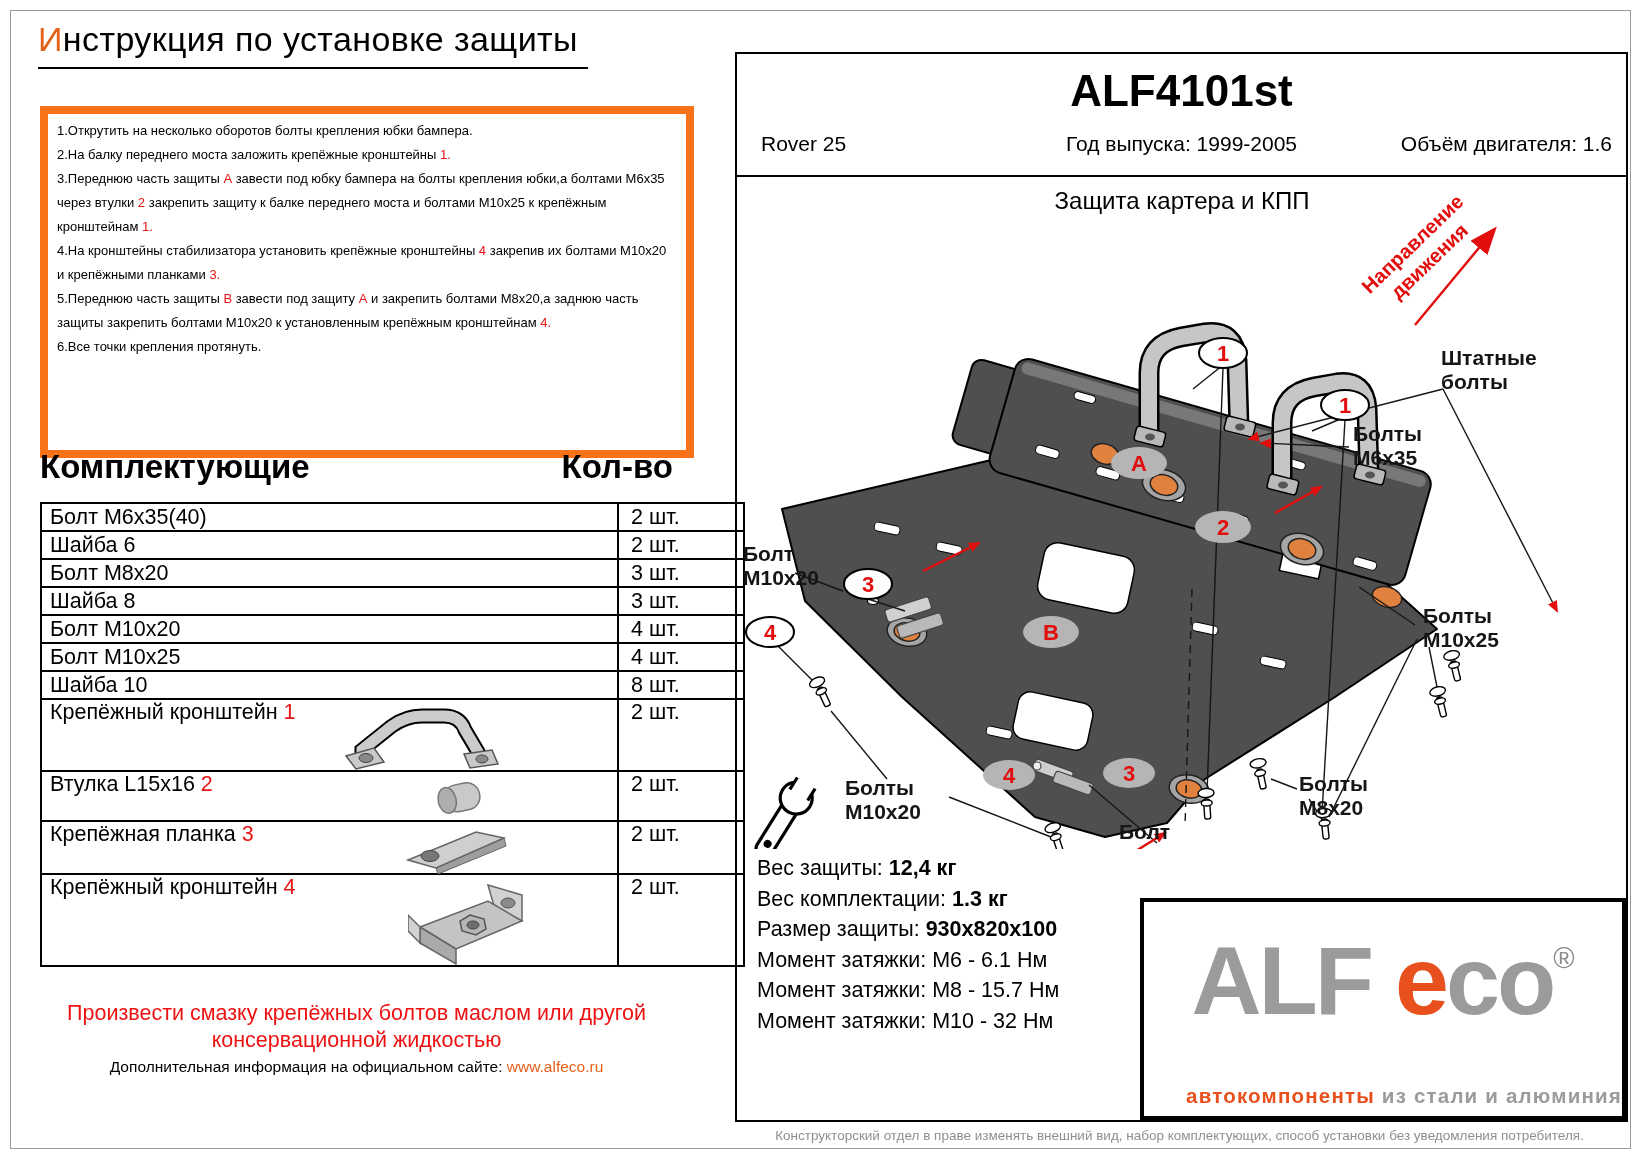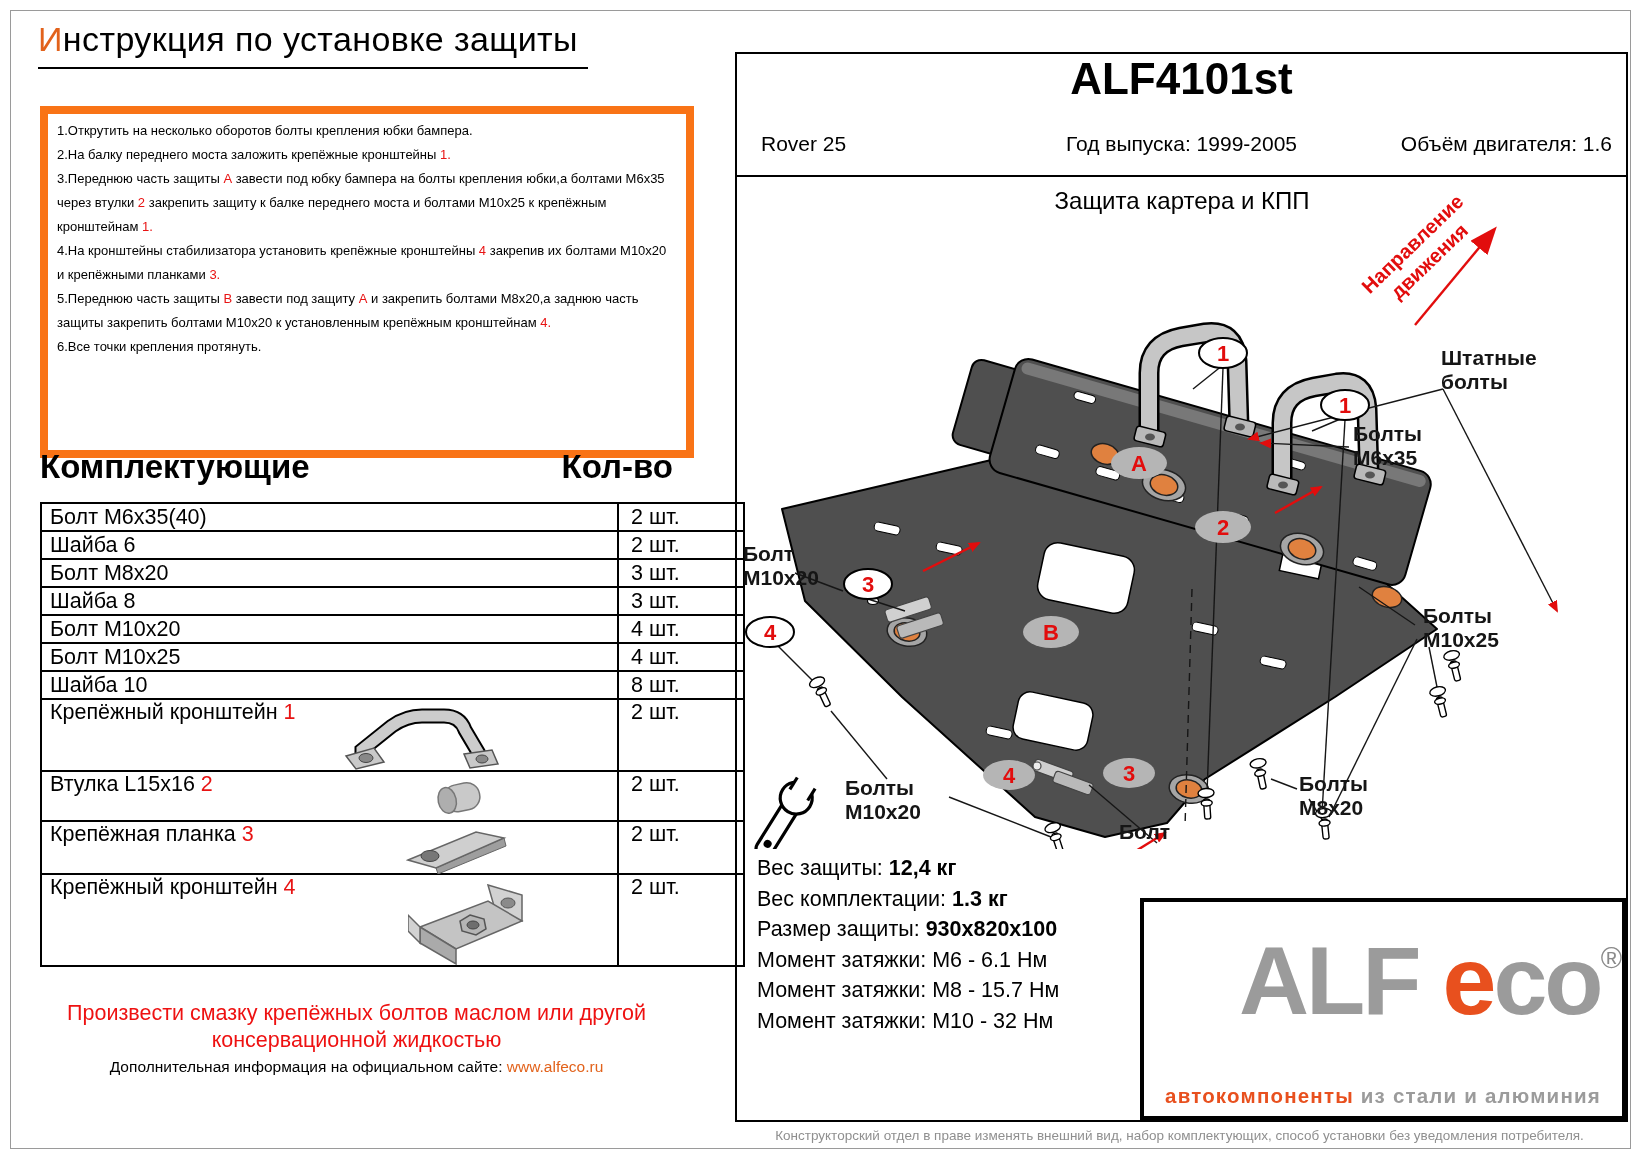--- a/index.html
+++ b/index.html
@@ -22,34 +22,34 @@
   table.kit tr.pr td{vertical-align:top;padding-top:0;position:relative}
   .pico{position:absolute}
   .note{position:absolute;left:40px;top:1000px;width:633px;text-align:center;color:#ee1111;
         font-size:21.5px;line-height:27px}
   .site{position:absolute;left:40px;top:1058px;width:633px;text-align:center;font-size:15.5px}
   .site a{color:#e2621b;text-decoration:none}
 
   
   .panel{position:absolute;left:735px;top:52px;width:889px;height:1066px;border:2px solid #000}
   .phead{position:relative;height:121px;border-bottom:2px solid #000}
-  .pcode{text-align:center;font-size:44px;font-weight:bold;}
+  .pcode{text-align:center;font-size:44px;font-weight:bold;padding-top:12px}
   .prow{position:absolute;left:0;right:0;top:78px;font-size:21px;height:28px}
   .pmodel{position:absolute;left:24px}
   .pyear{position:absolute;left:0;right:0;text-align:center}
   .pengine{position:absolute;right:14px}
   .dsvg{position:absolute;left:0;top:123px}
   .specs{position:absolute;left:20px;top:799px;font-size:21.5px;line-height:30.5px}
   .specs b{font-weight:bold}
   .logobox{position:absolute;left:403px;top:844px;width:478px;height:214px;border:4px solid #000}
-  .logo{position:absolute;left:0;right:0;top:30px;text-align:right;font-size:97px;font-weight:bold;
+  .logo{position:absolute;left:0;right:0;top:30px;text-align:center;font-size:97px;font-weight:bold;
         color:#9b9b9b;letter-spacing:-3px;line-height:1;white-space:nowrap}
   .logo .e{color:#e8501e}
   .logo .reg{font-size:29px;letter-spacing:0;vertical-align:46px;color:#8a8a8a;font-weight:normal}
-  .tagline{position:absolute;left:0;right:0;bottom:8px;text-align:center;font-size:20.5px;font-weight:bold;
+  .tagline{position:absolute;left:0;right:0;bottom:8px;text-align:right;font-size:20.5px;font-weight:bold;
            color:#9b9b9b;letter-spacing:1.2px;white-space:nowrap}
   .tagline .o{color:#e8501e}
   .fineprint{position:absolute;left:735px;top:1128px;width:889px;text-align:center;font-size:13.5px;color:#8f8f8f}
 
   
   .dsvg text{font-family:"Liberation Sans",sans-serif}
   .dt{font-size:24px;fill:#000}
   .dl{font-size:21px;font-weight:bold;fill:#161616}
   .dirt{font-size:20px;font-weight:bold;fill:#e20d0d}
   .bg{font-size:22px;font-weight:bold;fill:#e20d0d;text-anchor:middle}

